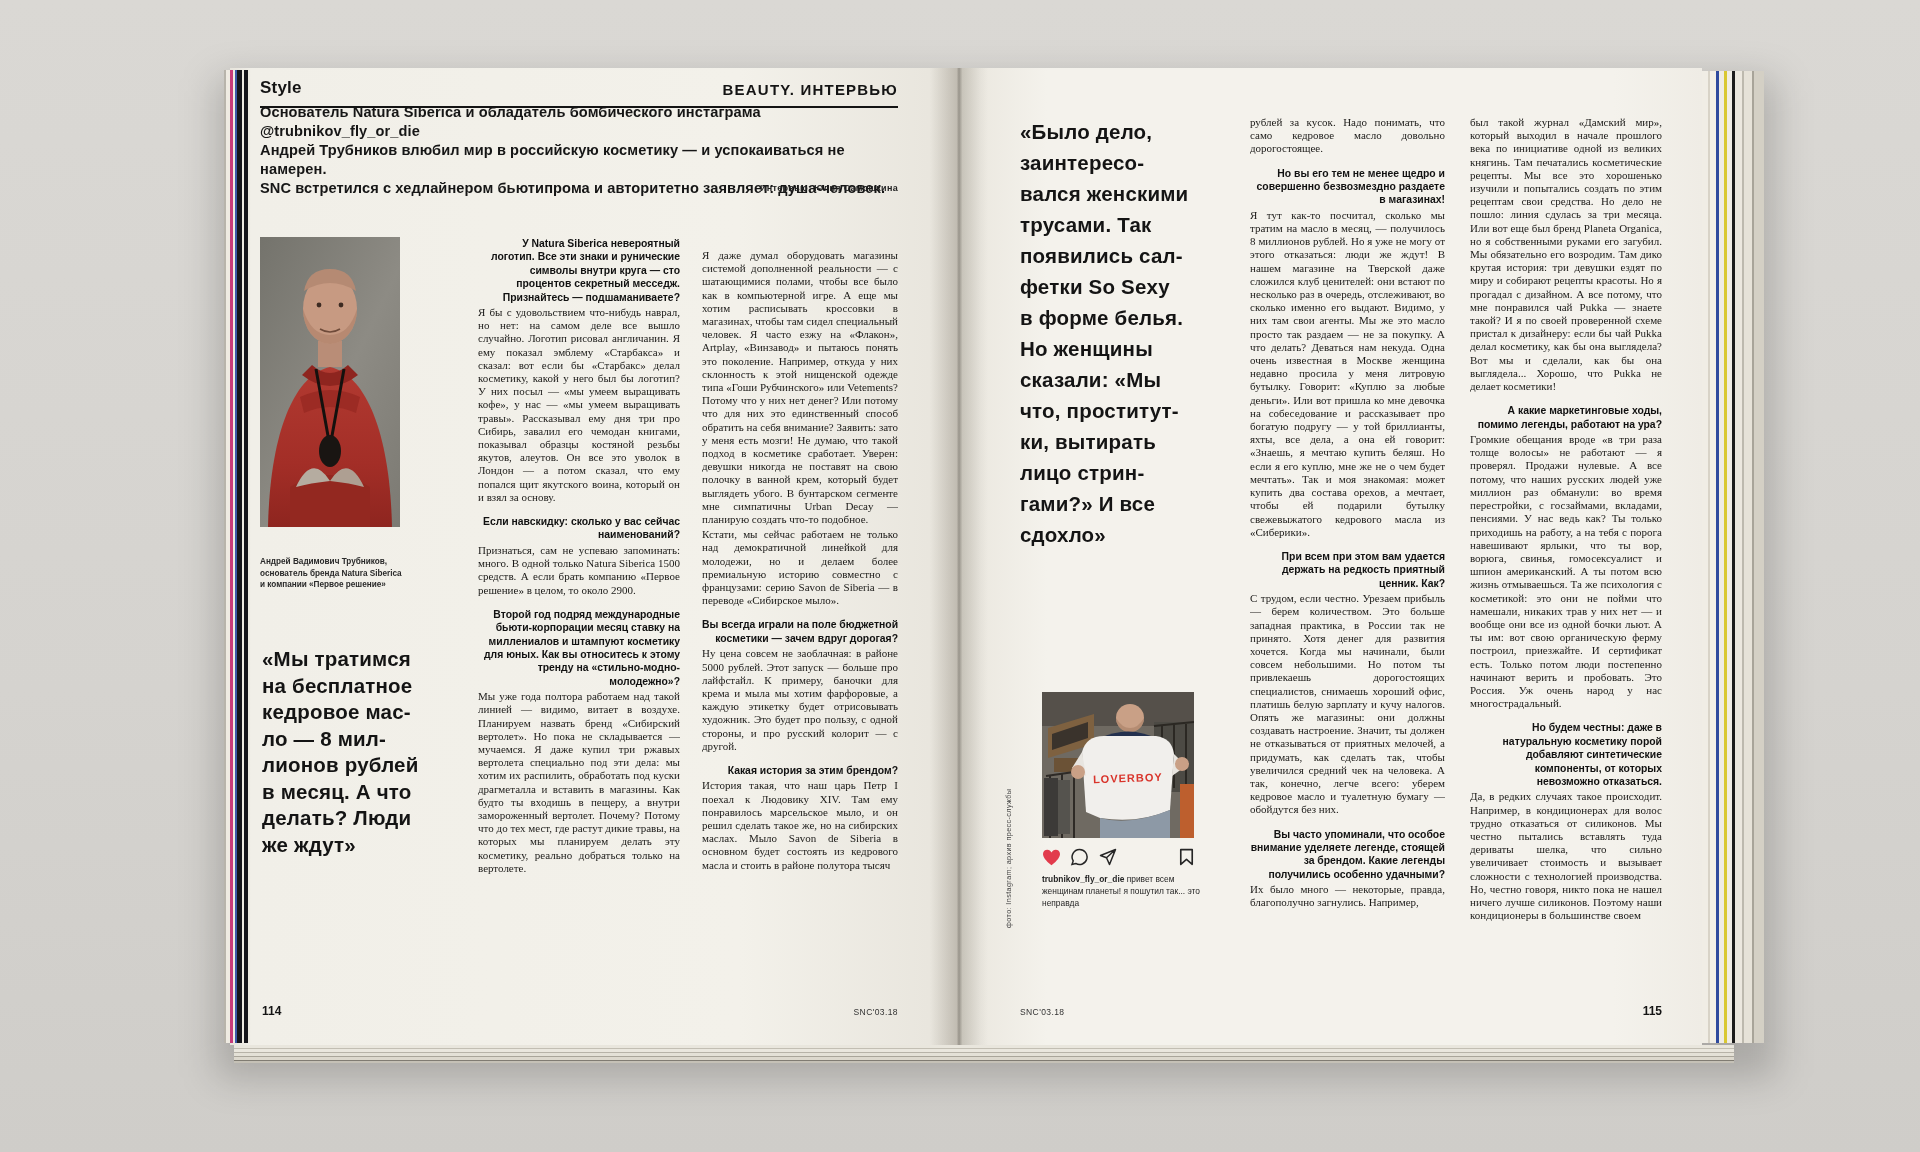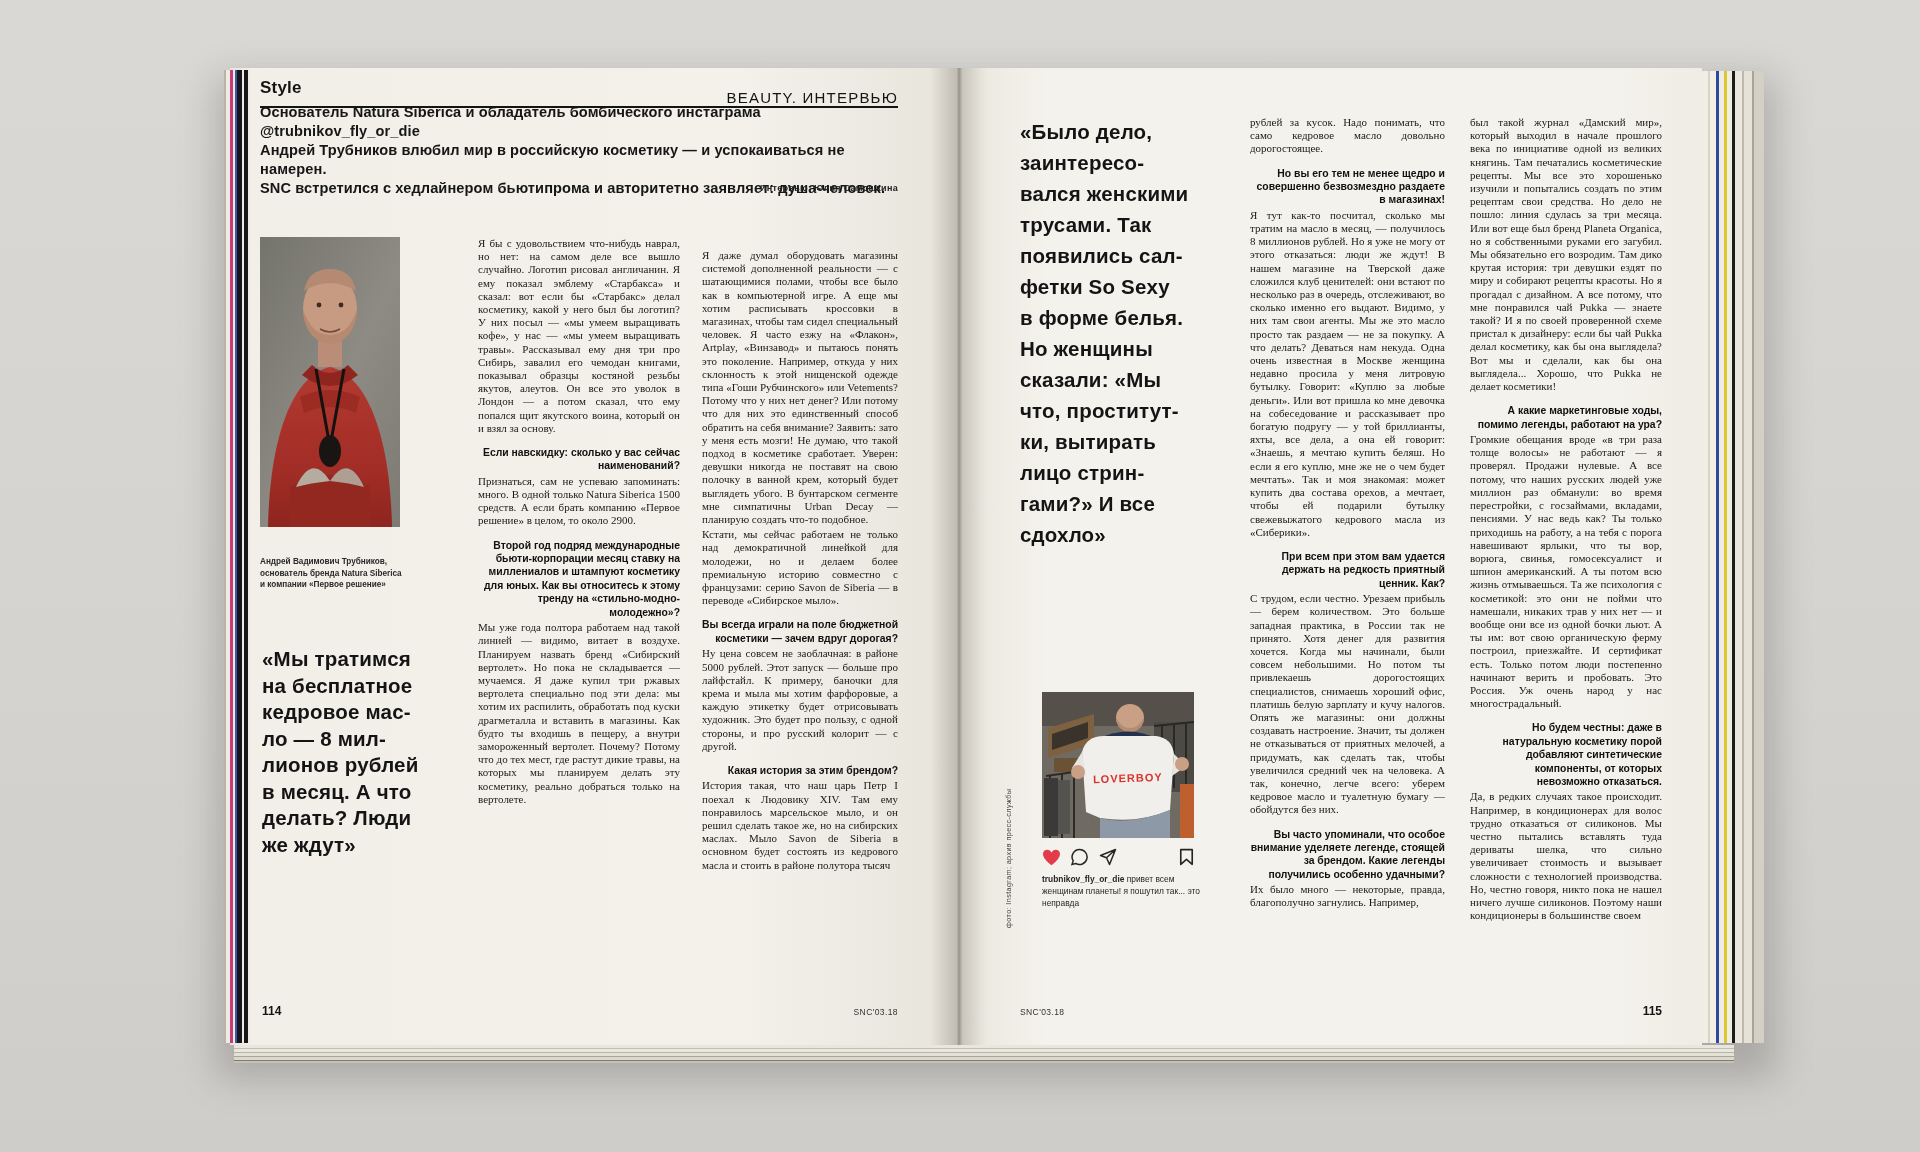--- a/index.html
+++ b/index.html
@@ -12,21 +12,21 @@
   .fold{position:absolute;left:700px;top:0;width:58px;height:977px;background:linear-gradient(90deg,rgba(60,55,45,0) 0%,rgba(60,55,45,.18) 46%,rgba(40,35,28,.38) 50%,rgba(60,55,45,.14) 56%,rgba(60,55,45,0) 100%);pointer-events:none;}
   .edge-left{position:absolute;left:-6px;top:2px;width:26px;height:973px;background:
      linear-gradient(90deg,#b8b4ab 0 2px,#efebe2 2px 6px,#c73a7a 6px 9px,#efebe2 9px 11px,#3a57a8 11px 13px,#16151a 13px 18px,#efebe2 18px 20px,#16151a 20px 24px,#efebe2 24px 26px);}
   .edge-right{position:absolute;left:1472px;top:3px;width:62px;height:972px;background:
      linear-gradient(90deg,#f0ede5 0 6px,#d8d3c7 6px 8px,#f2efe7 8px 14px,#2e4a9e 14px 17px,#efece4 17px 22px,#d9c832 22px 25px,#f0ede5 25px 30px,#1c1c1c 30px 33px,#ece8df 33px 40px,#bdb9ae 40px 42px,#e6e2d8 42px 50px,#a8a499 50px 52px,#d4d0c5 52px 62px);}
   .edge-bottom{position:absolute;left:4px;top:977px;width:1500px;height:18px;background:
      linear-gradient(180deg,#e9e6dd 0 3px,#c2beb3 3px 4px,#eae7de 4px 7px,#b7b3a8 7px 8px,#e4e1d7 8px 11px,#a9a59a 11px 12px,#ddd9ce 12px 15px,#807c72 15px 16px,#c5c1b6 16px 18px);}
 
   .abs{position:absolute;}
   .kicker{font-size:17px;font-weight:bold;color:#141414;letter-spacing:.2px;}
-  .section{font-size:15px;font-weight:normal;color:#141414;letter-spacing:1.2px;margin-top:8px;}
+  .section{font-size:15px;font-weight:bold;color:#141414;letter-spacing:1.2px;}
   .rule{background:#141414;height:2px;}
   .intro{font-size:14.6px;line-height:19px;font-weight:bold;color:#161616;white-space:pre-line;letter-spacing:.1px;}
   .byline{font-size:9px;font-weight:bold;color:#222;text-align:right;letter-spacing:.3px;}
   .pullquote{font-weight:bold;color:#141414;white-space:pre-line;}
   .pq-left{font-size:20.5px;line-height:26.5px;letter-spacing:.2px;}
   .pq-right{font-size:20.5px;line-height:31px;letter-spacing:.2px;}
   .caption{font-size:8.2px;line-height:11.5px;font-weight:bold;color:#2a2a2a;white-space:pre-line;}
   .folio{font-size:12px;font-weight:bold;color:#141414;}
   .journal{font-size:8.5px;color:#333;letter-spacing:.4px;}
   .col{overflow:hidden;color:#1b1a18;}
@@ -94,20 +94,21 @@
       <div class="abs pullquote pq-left" style="left:32px;top:578px;width:190px;">«Мы тратимся
 на бесплатное
 кедровое мас-
 ло — 8 мил-
 лионов рублей
 в месяц. А что
 делать? Люди
 же ждут»</div>
 
       <div class="abs col" style="left:248px;top:169px;width:202px;height:772px;">
+          <p class="q">У Natura Siberica невероятный логотип. Все эти знаки и рунические символы внутри круга — сто процентов секретный месседж. Признайтесь — подшаманиваете?</p>
           <p class="a">Я бы с удовольствием что-нибудь наврал, но нет: на самом деле все вышло случайно. Логотип рисовал англичанин. Я ему показал эмблему «Старбакса» и сказал: вот если бы «Старбакс» делал косметику, какой у него был бы логотип? У них посыл — «мы умеем выращивать кофе», у нас — «мы умеем выращивать травы». Рассказывал ему дня три про Сибирь, завалил его чемодан книгами, показывал образцы костяной резьбы якутов, алеутов. Он все это уволок в Лондон — а потом сказал, что ему попался щит якутского воина, который он и взял за основу.</p>
           <p class="q">Если навскидку: сколько у вас сейчас наименований?</p>
           <p class="a">Признаться, сам не успеваю запоминать: много. В одной только Natura Siberica 1500 средств. А если брать компанию «Первое решение» в целом, то около 2900.</p>
           <p class="q">Второй год подряд международные бьюти-корпорации месяц ставку на миллениалов и штампуют косметику для юных. Как вы относитесь к этому тренду на «стильно-модно-молодежно»?</p>
           <p class="a">Мы уже года полтора работаем над такой линией — видимо, витает в воздухе. Планируем назвать бренд «Сибирский вертолет». Но пока не складывается — мучаемся. Я даже купил три ржавых вертолета специально под эти дела: мы хотим их распилить, обработать под куски драгметалла и вставить в магазины. Как будто ты входишь в пещеру, а внутри замороженный вертолет. Почему? Потому что до тех мест, где растут дикие травы, на которых мы планируем делать эту косметику, реально добраться только на вертолете.</p>
         </div>
       <div class="abs col" style="left:472px;top:169px;width:196px;height:772px;margin-top:12px;">
           <p class="a">Я даже думал оборудовать магазины системой дополненной реальности — с шатающимися полами, чтобы все было как в компьютерной игре. А еще мы хотим расписывать кроссовки в магазинах, чтобы там сидел специальный человек. Я часто езжу на «Флакон», Artplay, «Винзавод» и пытаюсь понять это поколение. Например, откуда у них склонность к этой нищенской одежде типа «Гоши Рубчинского» или Vetements? Потому что у них нет денег? Или потому что для них это единственный способ обратить на себя внимание? Заявить: зато у меня есть мозги! Не думаю, что такой подход в косметике сработает. Уверен: девушки никогда не поставят на свою полочку в ванной крем, который будет выглядеть убого. В бунтарском сегменте мне симпатичны Urban Decay — планирую создать что-то подобное.</p>
           <p class="a">Кстати, мы сейчас работаем не только над демократичной линейкой для молодежи, но и делаем более премиальную историю совместно с французами: серию Savon de Siberia — в переводе «Сибирское мыло».</p>
           <p class="q">Вы всегда играли на поле бюджетной косметики — зачем вдруг дорогая?</p>

